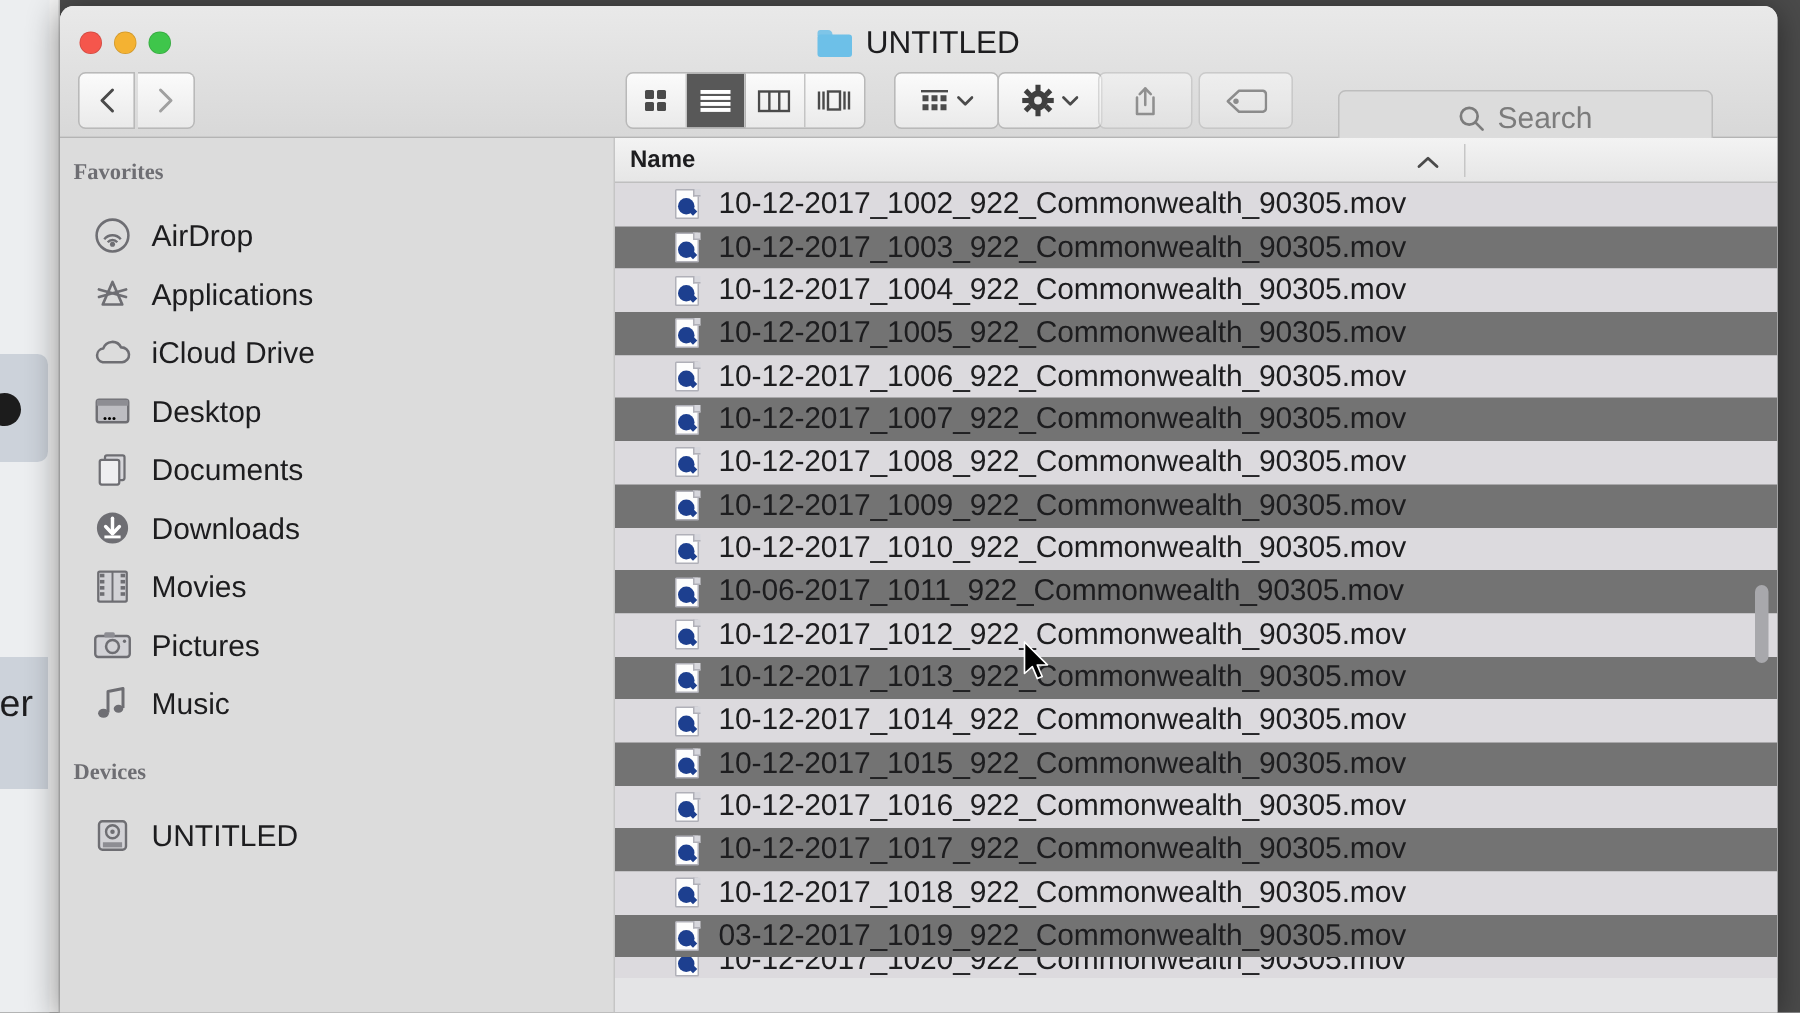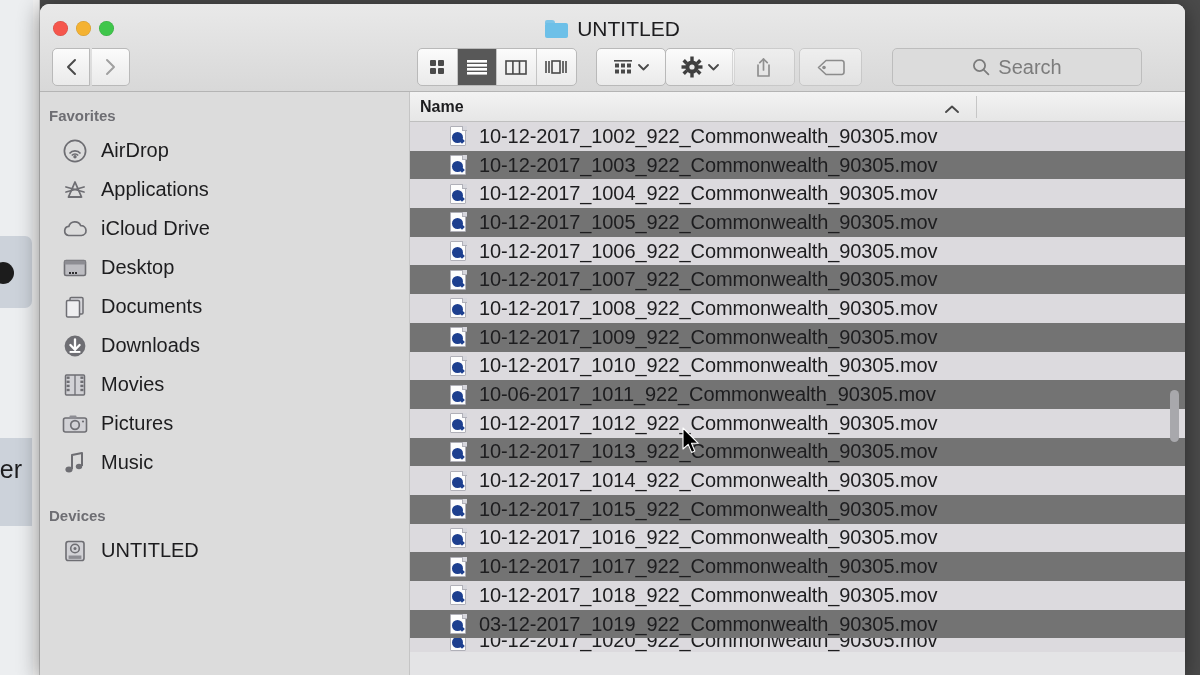--- a/index.html
+++ b/index.html
@@ -179,21 +179,21 @@
   }
 
   #view-cluster    { left: 377px; width: 160px; }
   #arrange-cluster { left: 556px; width: 70px; }
   #action-cluster  { left: 625px; width: 70px; }
   #share-cluster   { left: 692px; width: 63px; opacity: .52; }
   #tags-cluster    { left: 759px; width: 63px; opacity: .55; }
 
   #searchfield {
     position: absolute;
-    left: 852px; top: 0;
+    left: 852px; top: 12px;
     width: 250px; height: 38px;
     background: #dcdcdc;
     border: 1px solid #bdbdbd;
     border-radius: 5px;
     display: flex;
     align-items: center;
     justify-content: center;
     gap: 8px;
   }
   #search-placeholder {
@@ -215,25 +215,26 @@
     background: #dcdcdc;
     padding-top: 12px;
     flex-shrink: 0;
     border-right: 1px solid #c5c5c5;
   }
   .side-head {
     font-size: 15px;
     font-weight: bold;
     color: #6e6e73;
     padding: 3px 0 7px 9px;
+    font-family: Liberation Serif, serif;
   }
   .side-item {
     height: 39px;
     display: flex;
-    align-items: center;
+    align-items: flex-end;
     gap: 13px;
     padding-left: 22px;
   }
   .side-ico {
     width: 26px; height: 26px;
     display: flex; align-items: center; justify-content: center;
     flex-shrink: 0;
   }
   .side-label {
     font-size: 20px;

